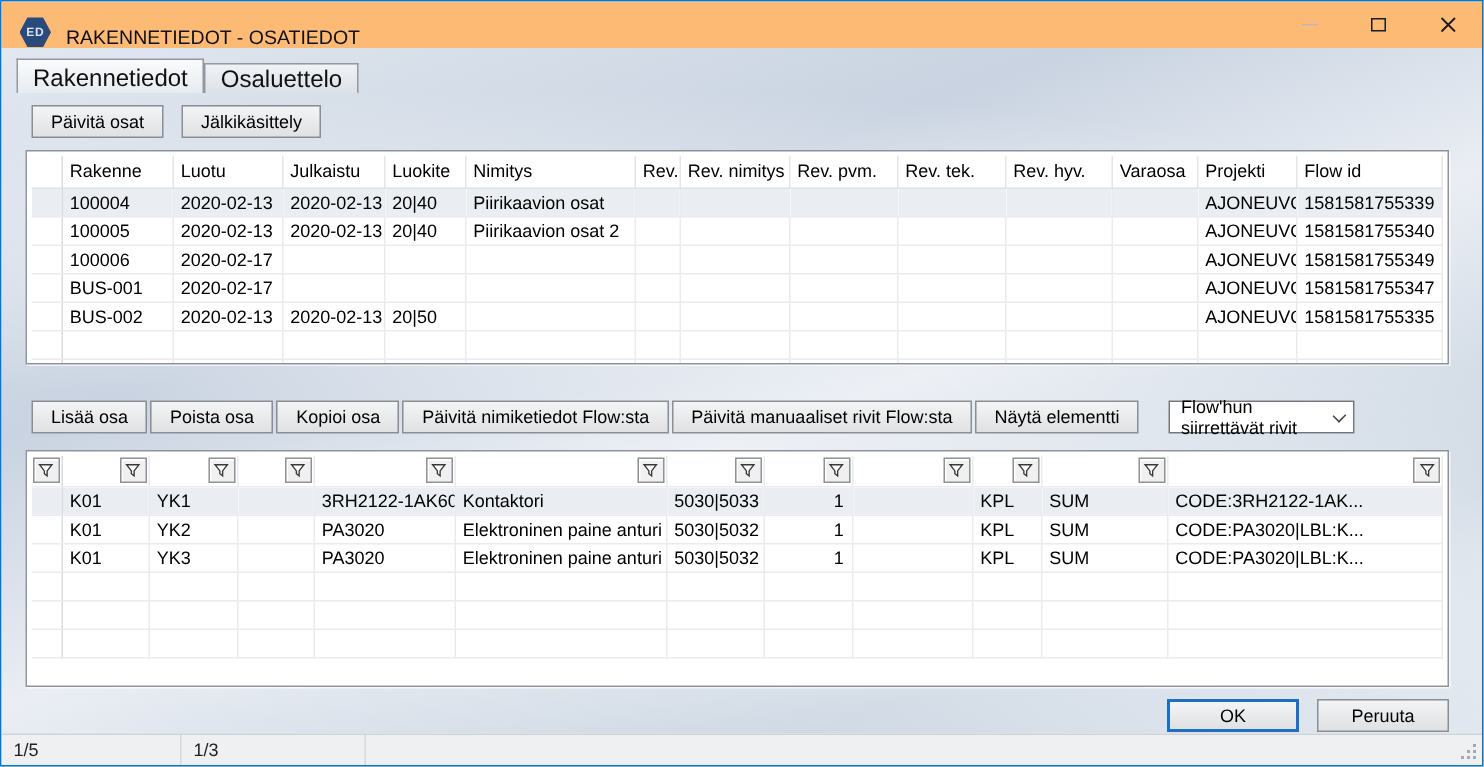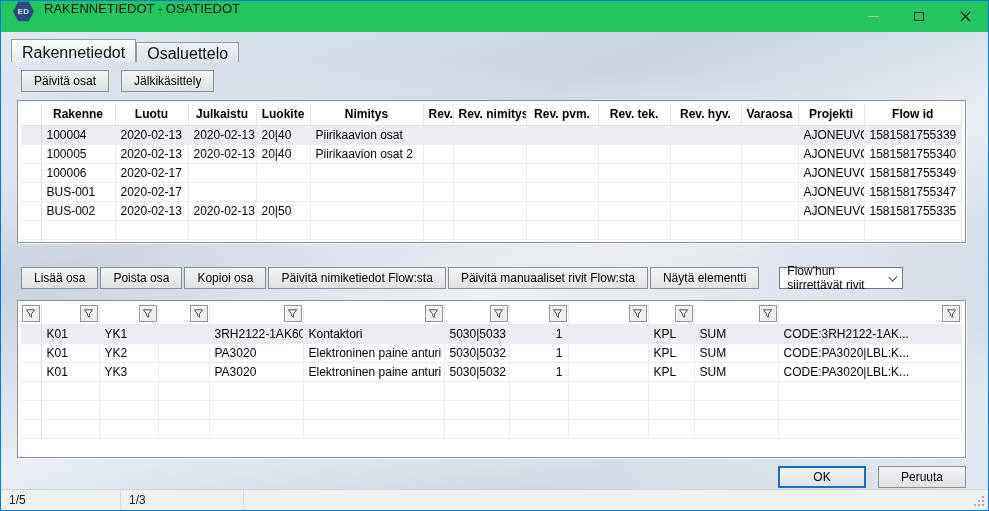--- a/index.html
+++ b/index.html
@@ -2,21 +2,21 @@
 <html><head>
 <meta charset="utf-8">
 <style>
   * { margin:0; padding:0; box-sizing:border-box; }
   body { font-family:"Liberation Sans", sans-serif; background:#444; }
   .window{
     width:989px; height:511px; border:1px solid #0078d7; background:#fff;
     display:flex; flex-direction:column; position:relative; overflow:hidden;
   }
   
-  .titlebar{ height:31px; background:#22c55e; display:flex; align-items:flex-start; flex:0 0 auto; }
+  .titlebar{ height:31px; background:#fdba74; display:flex; align-items:flex-end; flex:0 0 auto; }
   .app-icon{
     width:21px; height:21px; margin-left:12px; background:#2a4a7c; color:#d7e4f5;
     clip-path:polygon(25% 3%,75% 3%,100% 50%,75% 97%,25% 97%,0% 50%);
     display:flex; align-items:center; justify-content:center;
     font-size:8px; font-weight:bold; letter-spacing:.5px;
   }
   .title-text{ margin-left:10px; font-size:13px; color:#101010; }
   .win-controls{ margin-left:auto; display:flex; height:100%; }
   .win-btn{ width:46px; height:100%; display:flex; align-items:center; justify-content:center; }
   .min-dash{ width:11px; height:1px; background:#b9b9b9; display:block; }
@@ -56,21 +56,21 @@
     transform:rotate(45deg) translate(-1px,-1px); margin-left:auto; }
   
   .panel{
     position:absolute; left:16px; right:22px; background:#fff;
     border:1px solid #8f9399; box-shadow:1px 1px 0 rgba(255,255,255,.7); padding:3px; overflow:hidden;
   }
   .panel1{ top:68px; height:143px; }
   .panel2{ top:268px; height:158px; }
   table{ width:100%; border-collapse:collapse; table-layout:fixed; font-size:12px; color:#000; }
   th{
-    font-weight:bold; text-align:center; height:21px; padding:0 5px;
+    font-weight:normal; text-align:left; height:21px; padding:0 5px;
     border-right:1px solid #e3e6e9; border-bottom:1px solid #dfe2e5;
     white-space:nowrap; overflow:hidden;
   }
   td{
     height:19px; padding:0 5px; border-right:1px solid #e9ebee; border-bottom:1px solid #e9ebee;
     white-space:nowrap; overflow:hidden; text-overflow:clip;
   }
   td.num{ text-align:right; }
   th.rowhead, td.rowhead{ border-right:1px solid #d9dcdf; }
   tr.selected td{ background:#eaedf1; }

